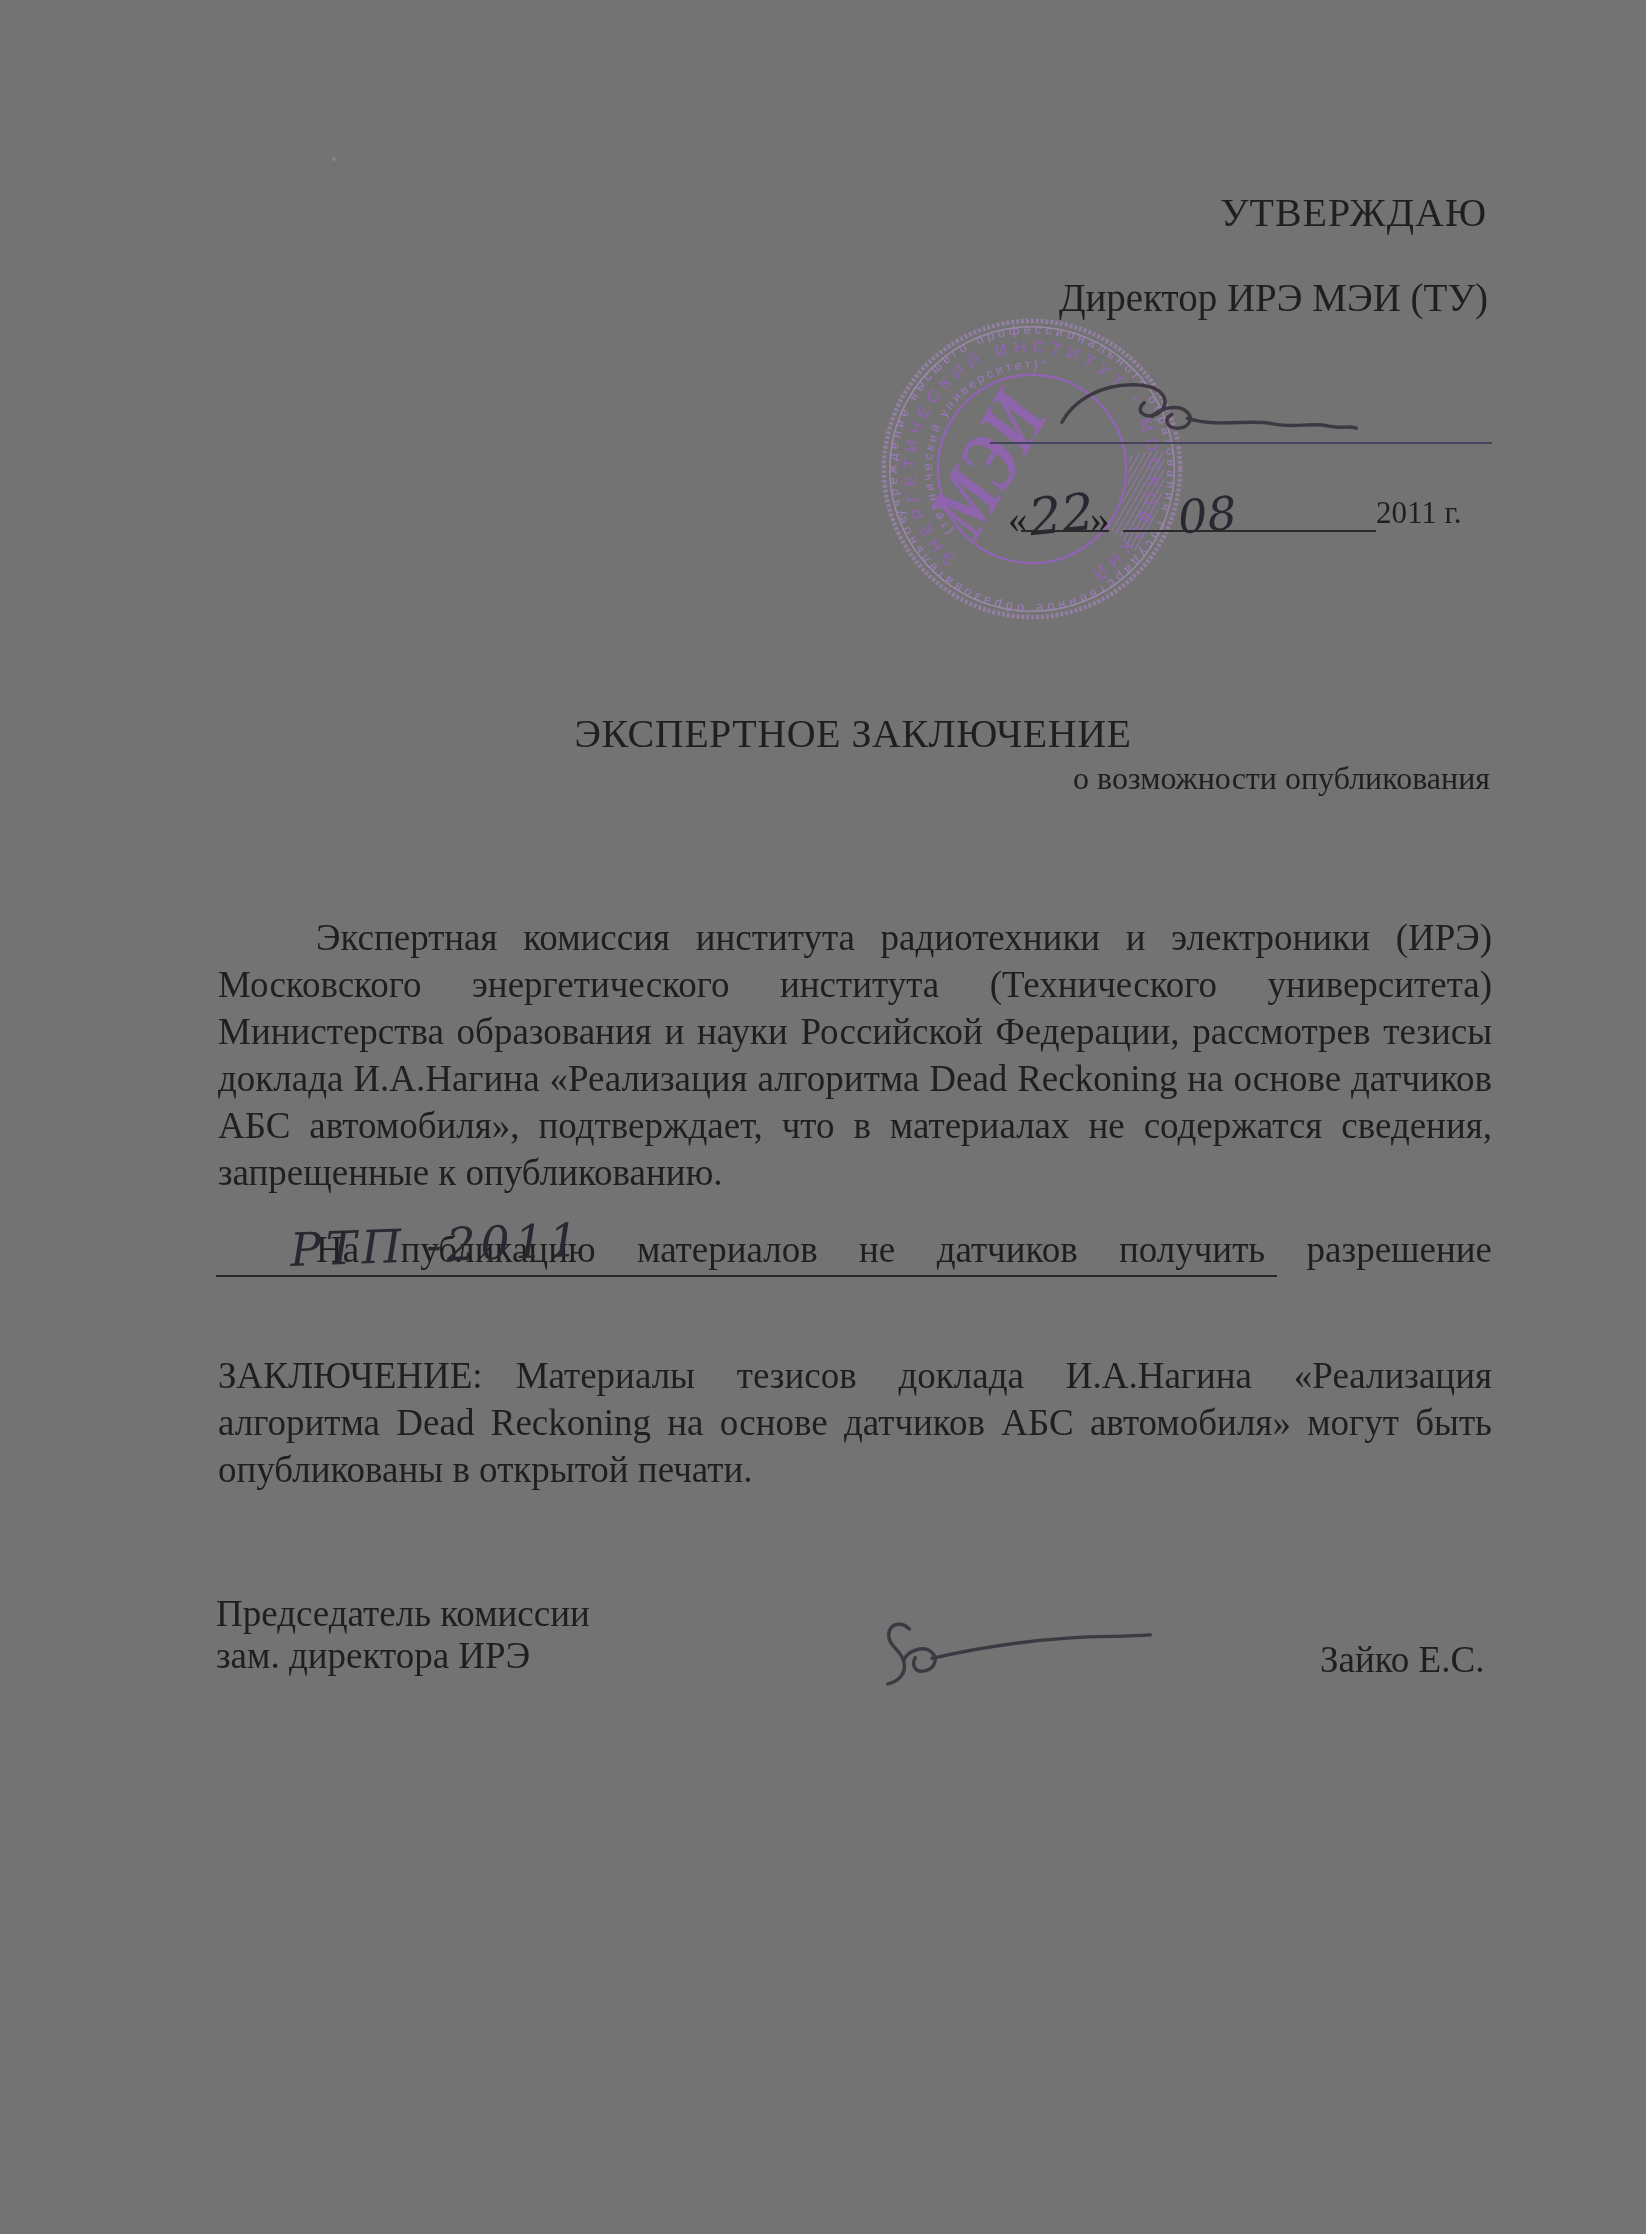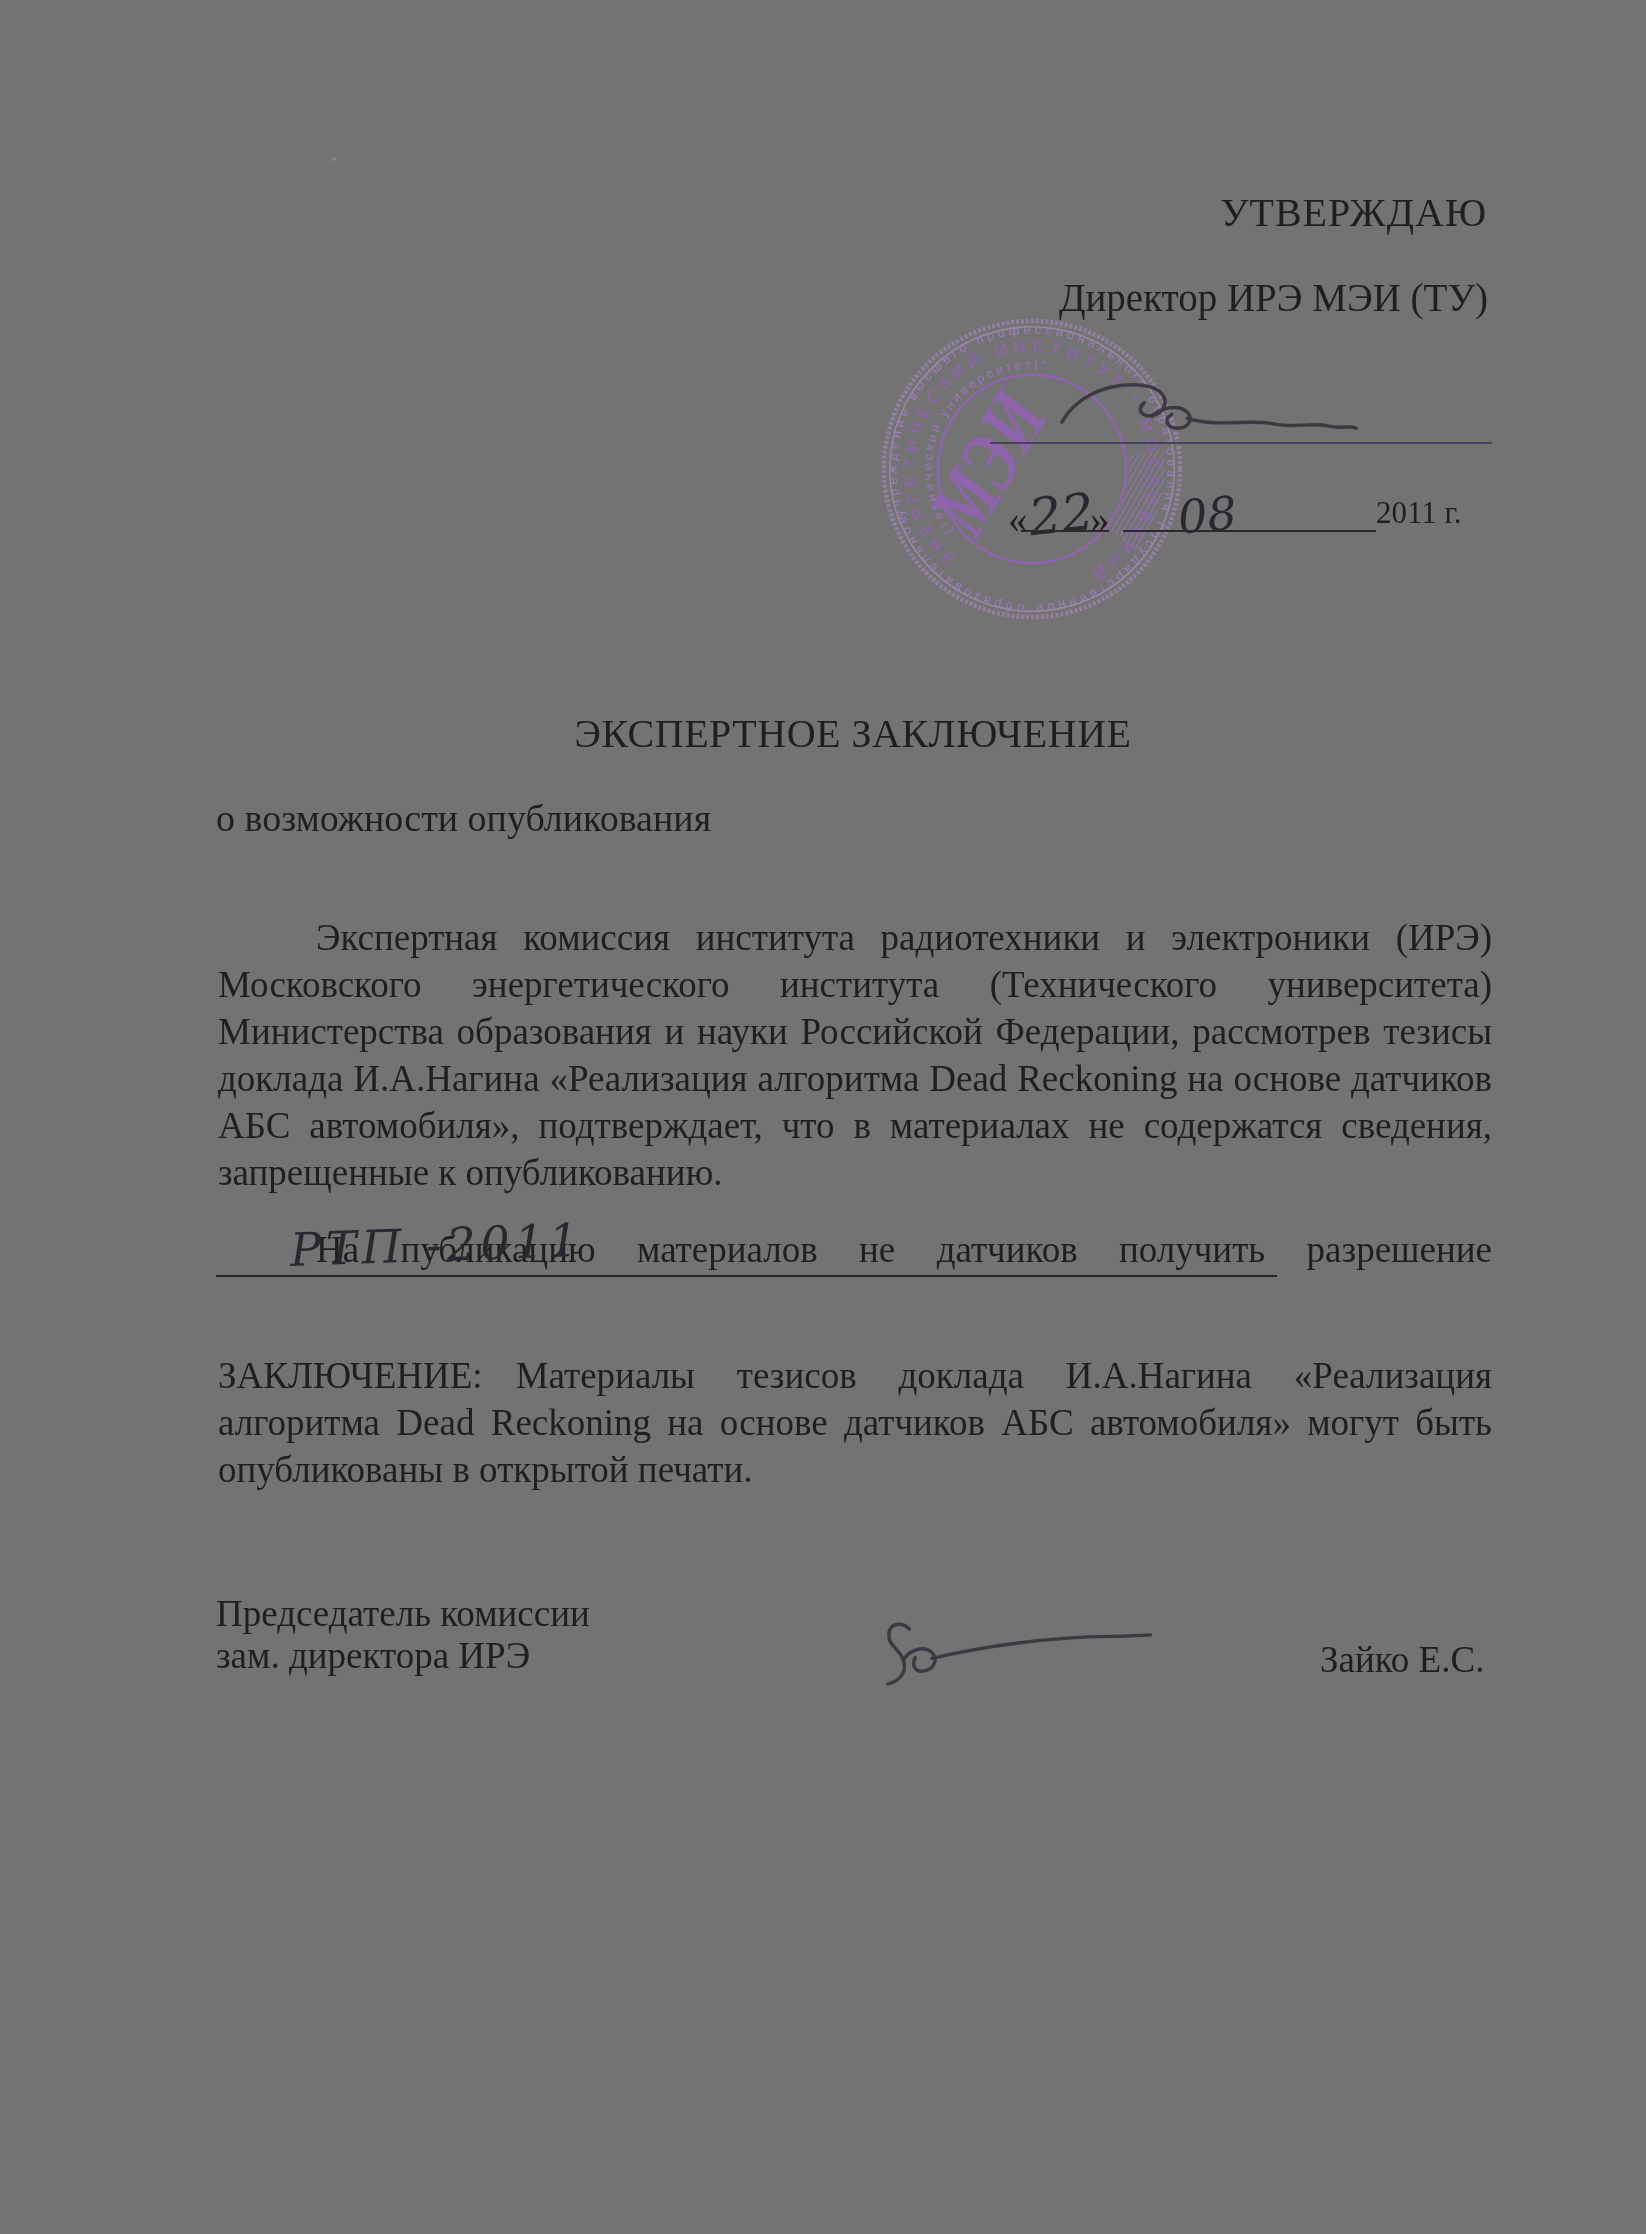--- a/index.html
+++ b/index.html
@@ -21,21 +21,21 @@
   .year{top:495px;left:1376px;font-size:31px;}
   .u1{top:530px;left:1021px;width:88px;border-top:2.5px solid #2b2b2b;}
   .u2{top:530px;left:1123px;width:253px;border-top:2.5px solid #2b2b2b;}
   .u3{top:1275px;left:216px;width:1061px;border-top:2.9px solid #262626;}
   .hw{font-family:"DejaVu Serif", serif;font-style:italic;color:#2a2730;white-space:nowrap;}
   .hw-day{top:485px;left:1029px;font-size:51px;transform:rotate(-6deg);}
   .hw-month{top:488px;left:1178px;font-size:46px;transform:rotate(-5deg);}
   .hw-rtp{top:1218px;left:290px;font-size:46px;letter-spacing:4.9px;transform:rotate(-2deg);}
   
   .title1{top:710px;left:216px;width:1274px;text-align:center;font-size:40px;letter-spacing:0.5px;}
-  .title2{top:796px;left:216px;width:1274px;text-align:left;font-size:38px;}
+  .title2{top:760px;left:216px;width:1274px;text-align:right;font-size:32px;}
   
   .para{left:218px;width:1274px;font-size:37px;line-height:47px;text-align:justify;color:#1f1f1f;}
   .p1{top:877px;text-indent:98px;}
   .p2{top:1189px;text-indent:98px;text-align-last:justify;white-space:nowrap;}
   .p3{top:1315px;}
   .concl-label{margin-right:33px;}
   
   .foot1{top:1592px;left:216px;font-size:37px;}
   .foot2{top:1634px;left:216px;font-size:37px;}
   .zayko{top:1638px;left:1304px;font-size:37px;margin-left:16px;}

